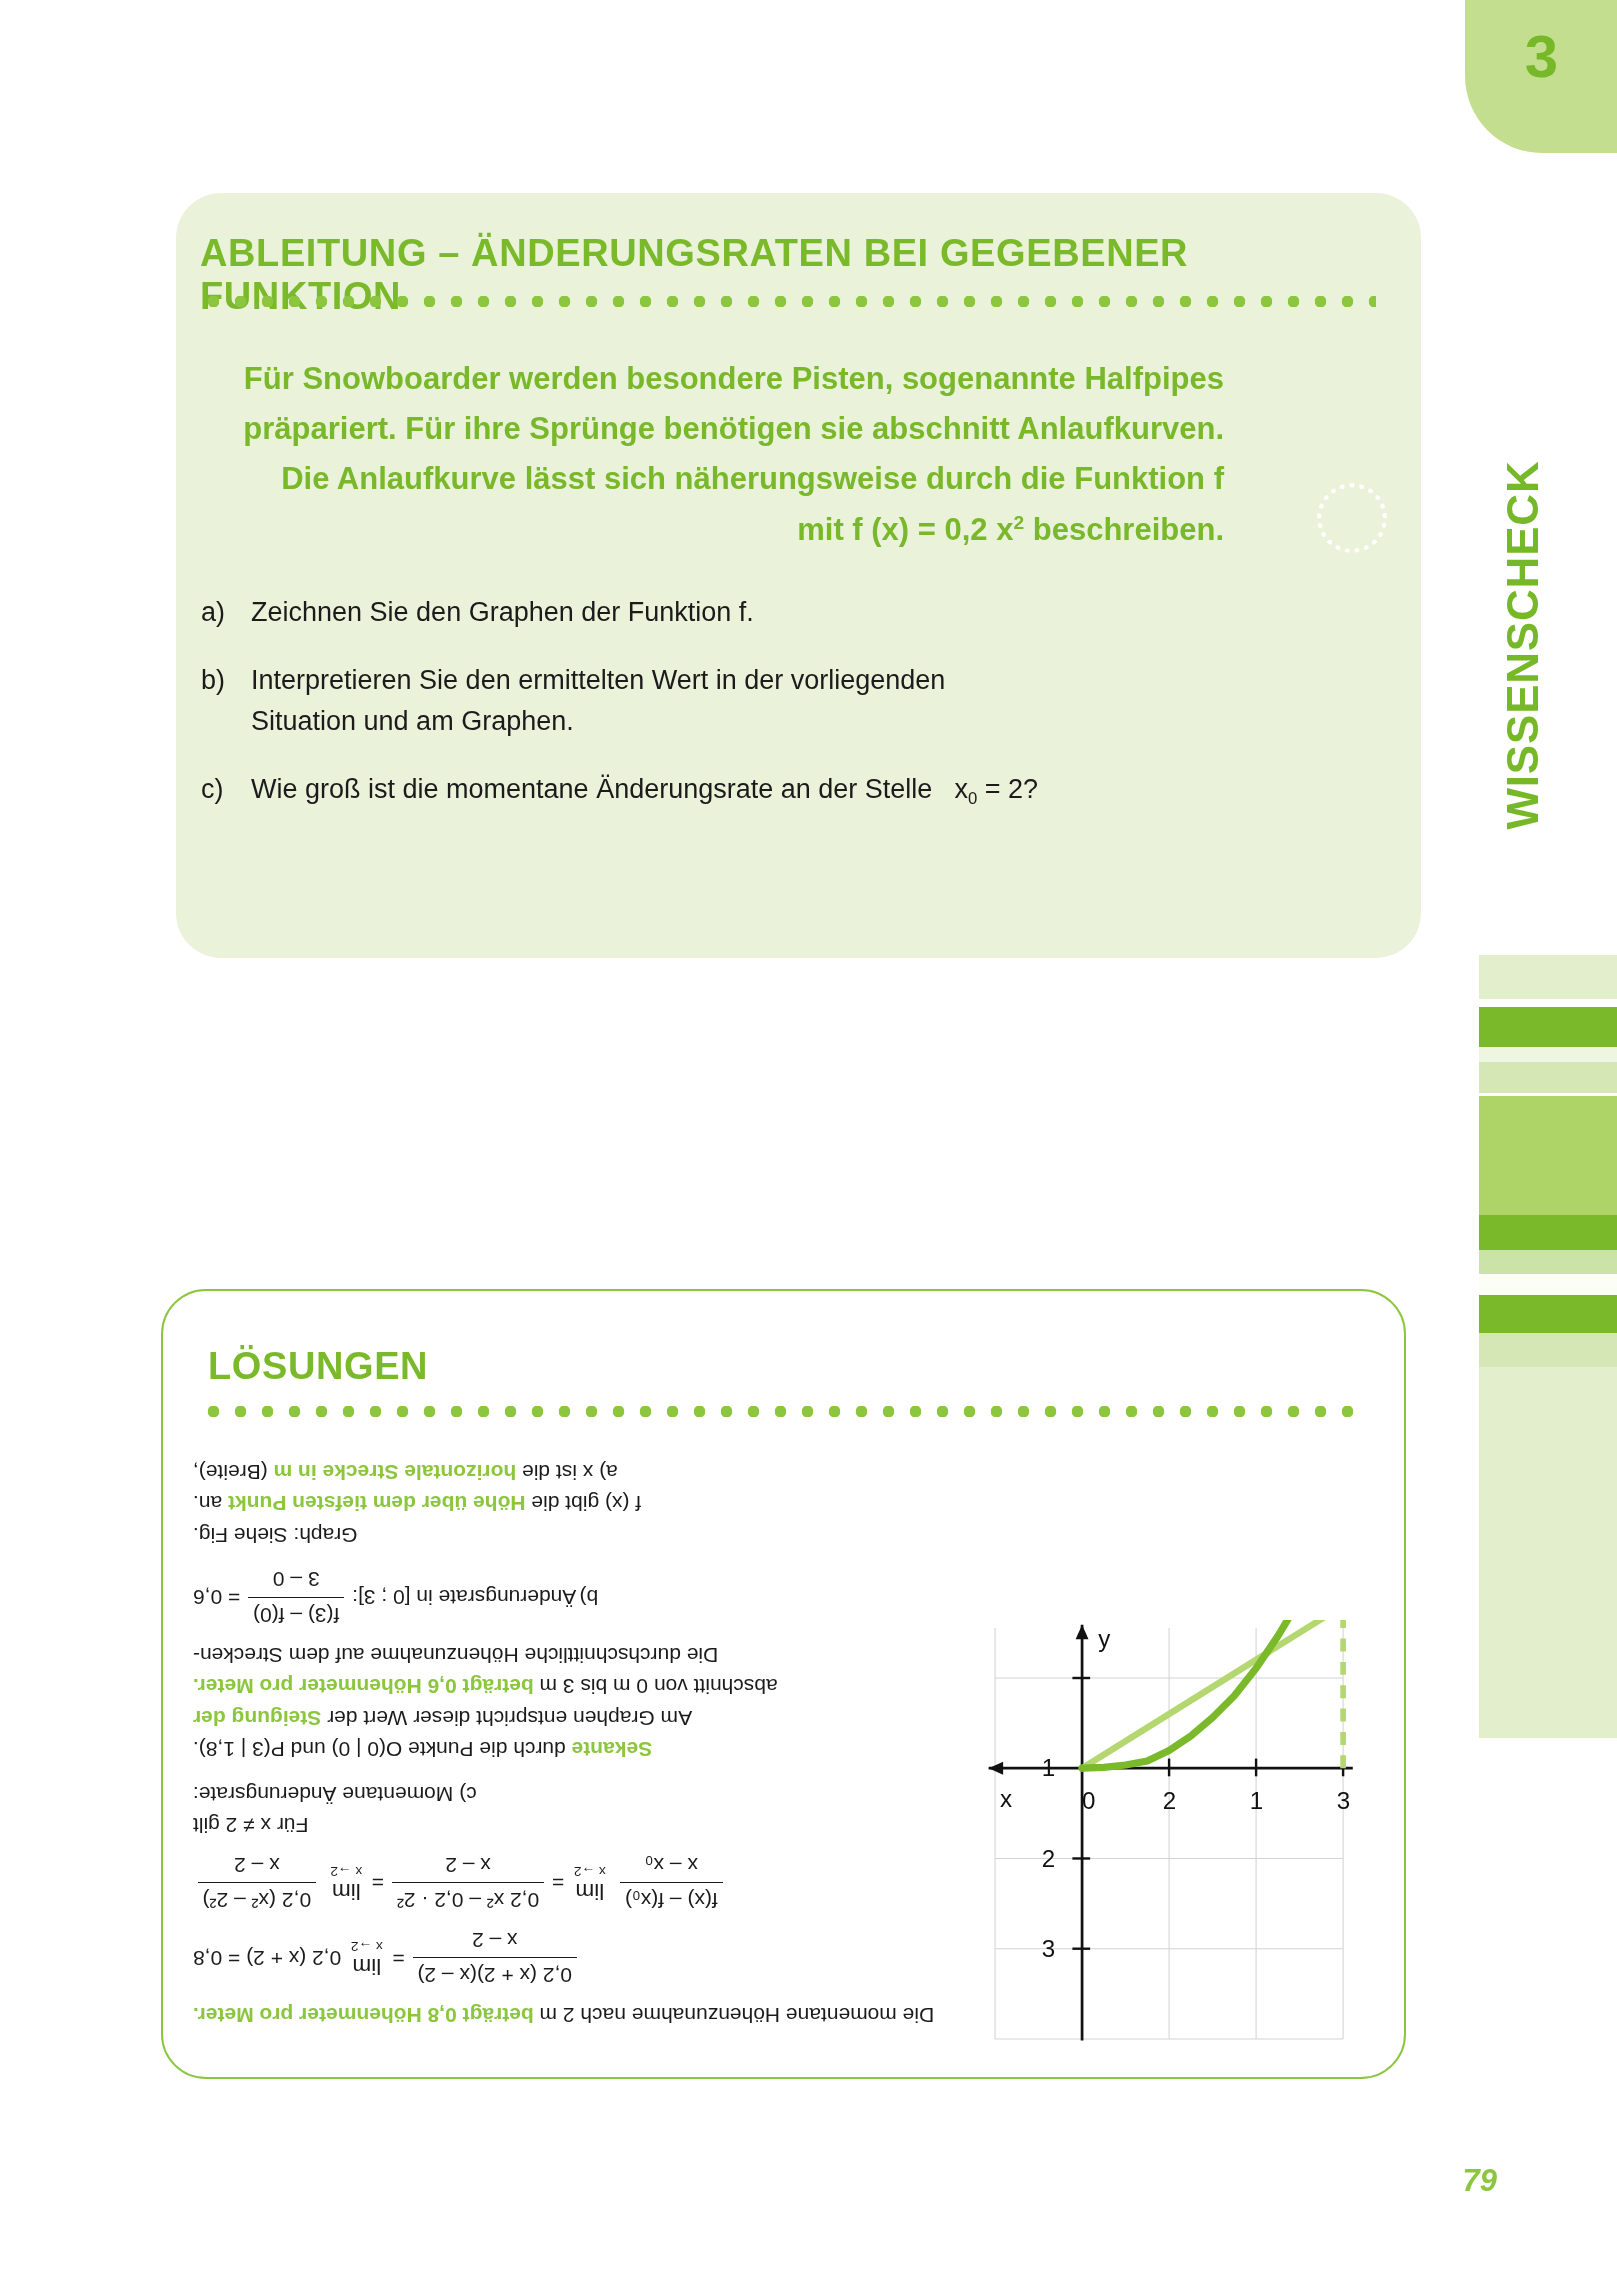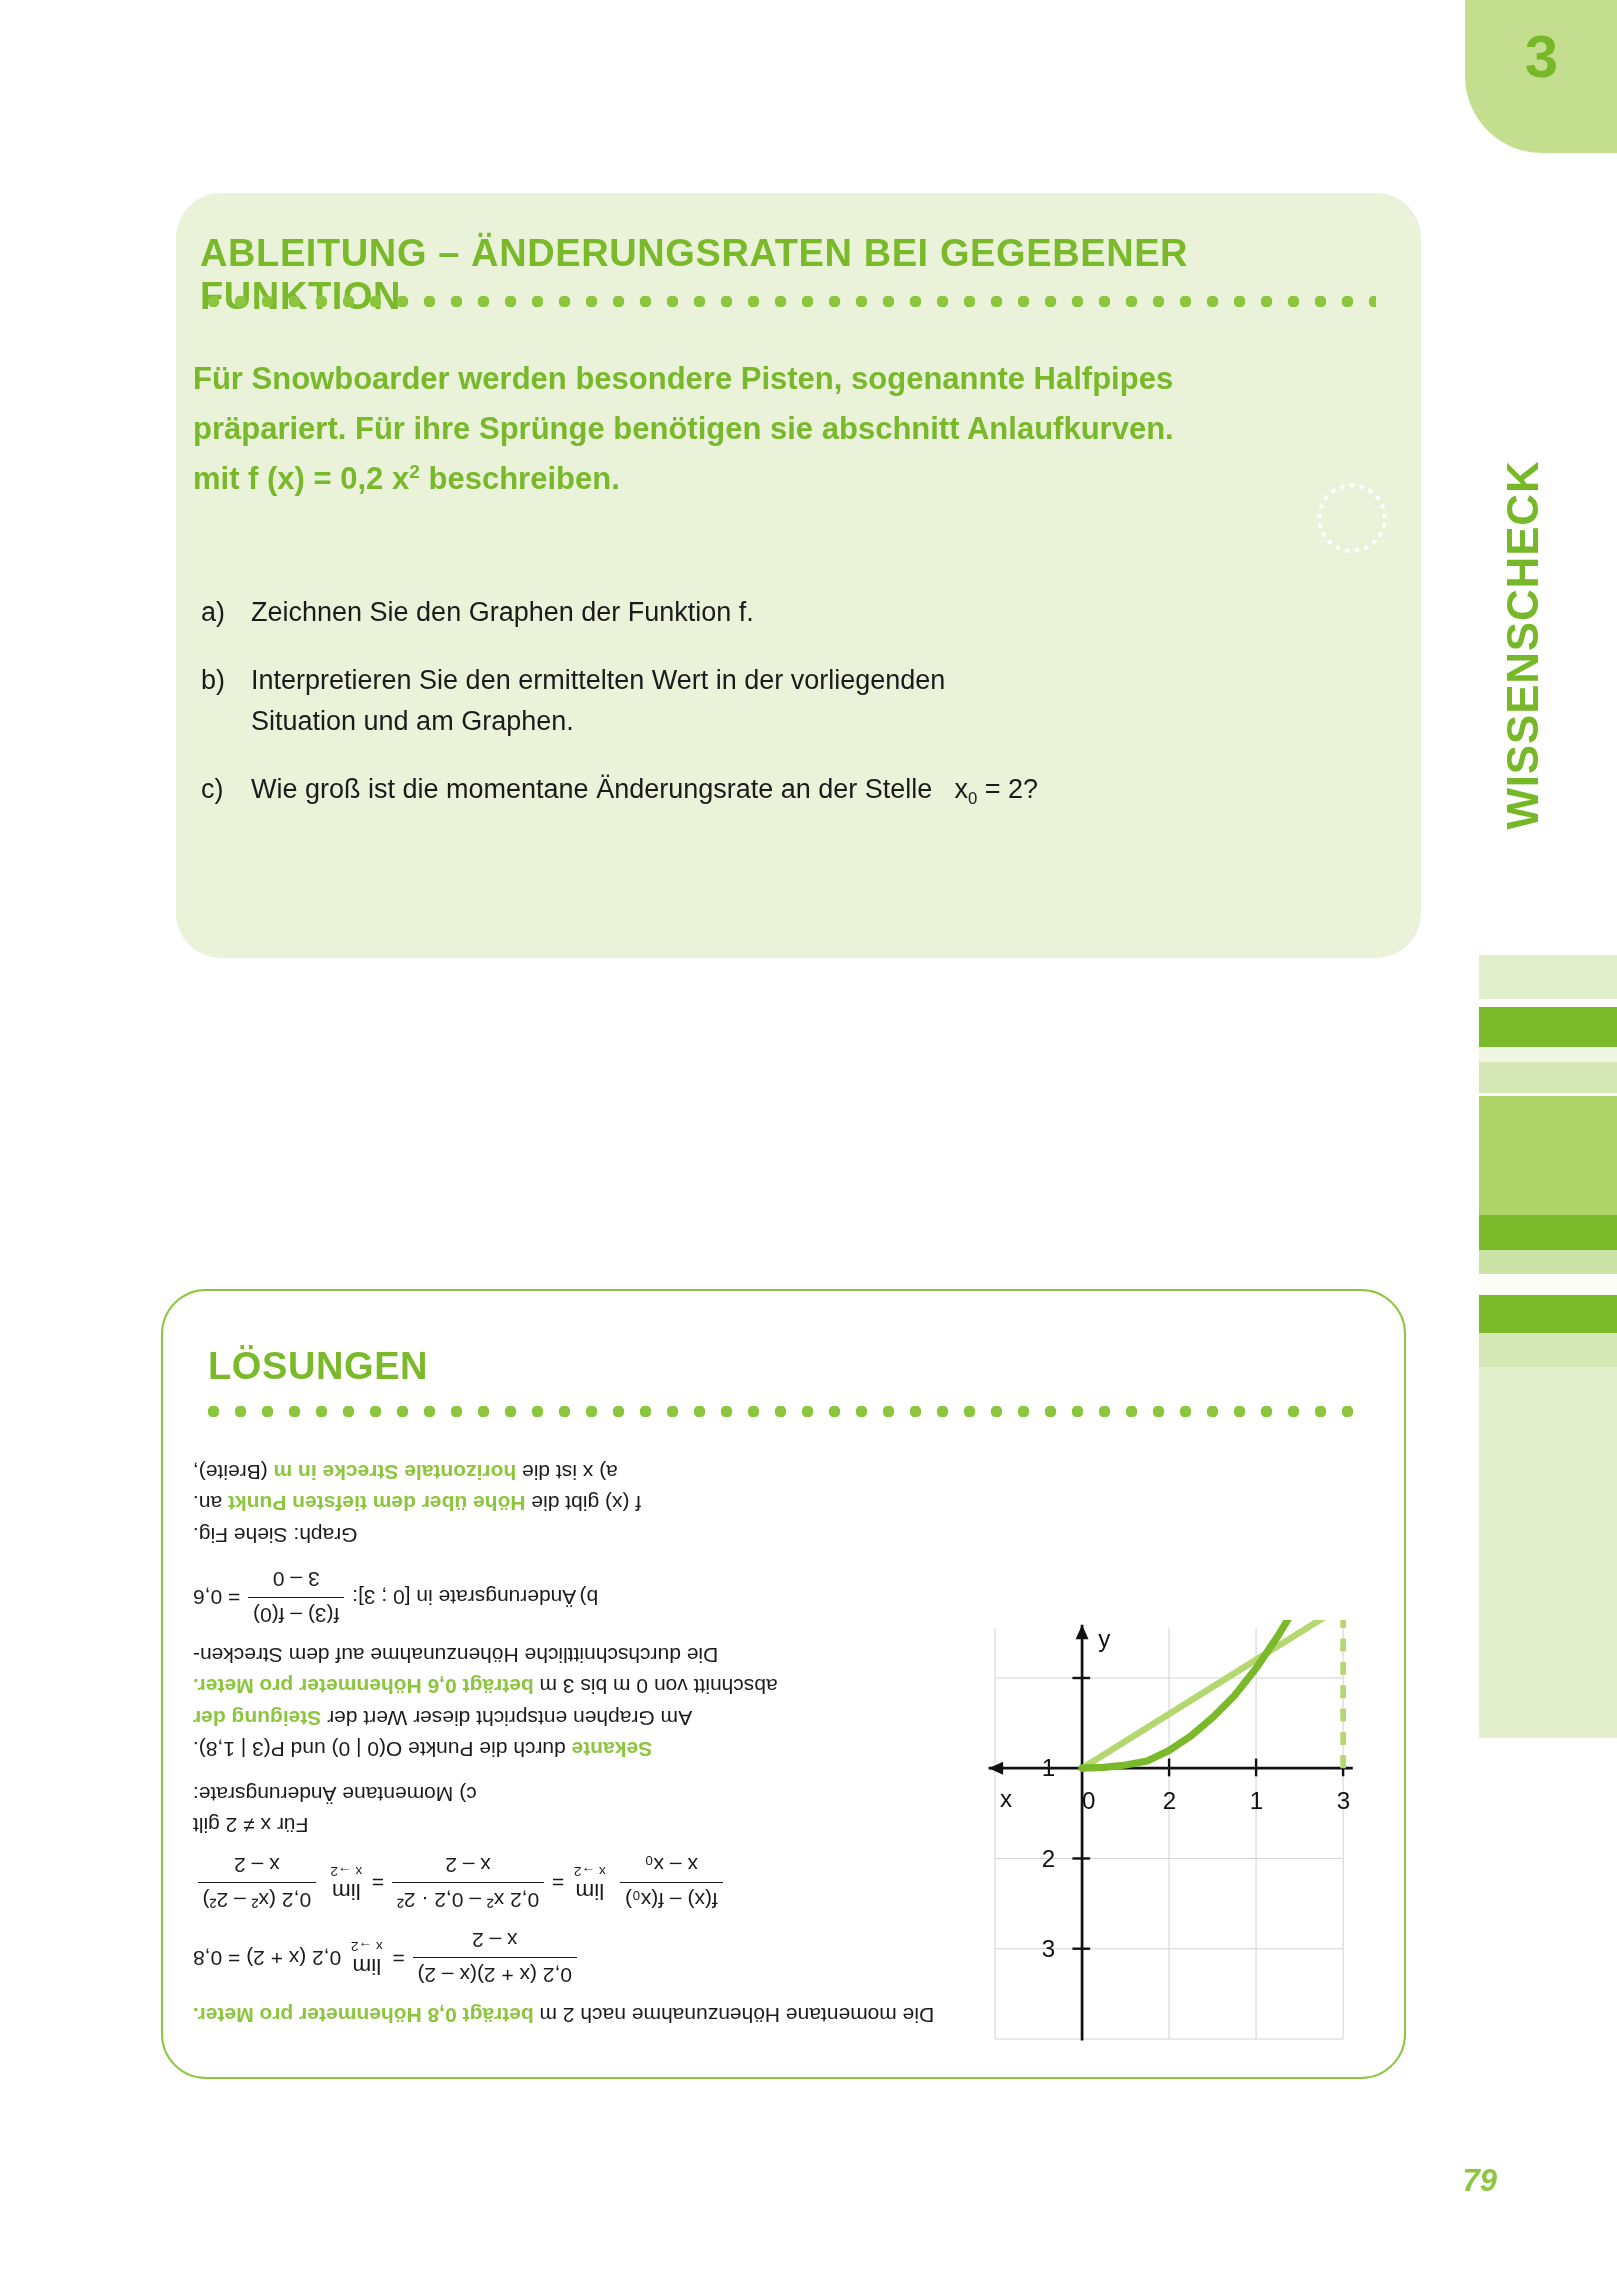--- a/index.html
+++ b/index.html
@@ -43,21 +43,21 @@
     letter-spacing:0.6px;
   }
   .dotline{
     position:absolute;height:10.5px;
     background-image:radial-gradient(circle, #8cc63e 0 38%, transparent 42%);
     background-size:27px 10.5px;background-repeat:repeat-x;
   }
   
   #intro{
     position:absolute;left:193px;top:354px;width:1031px;
-    font-size:31px;line-height:1.62;font-weight:bold;color:#78b82a;
+    font-size:31px;line-height:1.62;font-weight:bold;color:#78b82a;text-align:right;
   }
   .tasks{position:absolute;left:201px;top:592px;width:1047px;}
   .task-row{display:flex;font-size:27px;line-height:1.52;color:#1b1b1b;margin-bottom:27px;}
   .task-letter{width:50px;flex:0 0 50px;}
   .task-text{flex:1;}
   sup.sm{font-size:.62em;vertical-align:super;}
   sub.sm{font-size:.62em;vertical-align:sub;}
   
   #dot-circle{
     position:absolute;left:1317px;top:483px;width:60px;height:60px;
@@ -115,20 +115,21 @@
 <div class="panel" id="task-panel"></div>
 
 <div class="panel-heading" style="left:200px;top:232px;width:1192px;">ABLEITUNG – ÄNDERUNGSRATEN BEI GEGEBENER FUNKTION</div>
 <div class="dotline" style="left:200px;top:296px;width:1176px;"></div>
 
 <div id="dot-circle"></div>
 
 <div id="intro">
   <div>Für Snowboarder werden besondere Pisten, sogenannte Halfpipes</div>
   <div>präpariert. Für ihre Sprünge benötigen sie abschnitt Anlaufkurven.</div>
+  <div>Die Anlaufkurve lässt sich näherungsweise durch die Funktion f</div>
   <div>
     <span>mit  f (x) = 0,2 x</span><sup class="sm">2</sup><span>  beschreiben.</span>
   </div>
 </div>
 
 <div class="tasks">
   <div class="task-row">
     <div class="task-letter">a)</div>
     <div class="task-text">
       <div>Zeichnen Sie den Graphen der Funktion f.</div>

